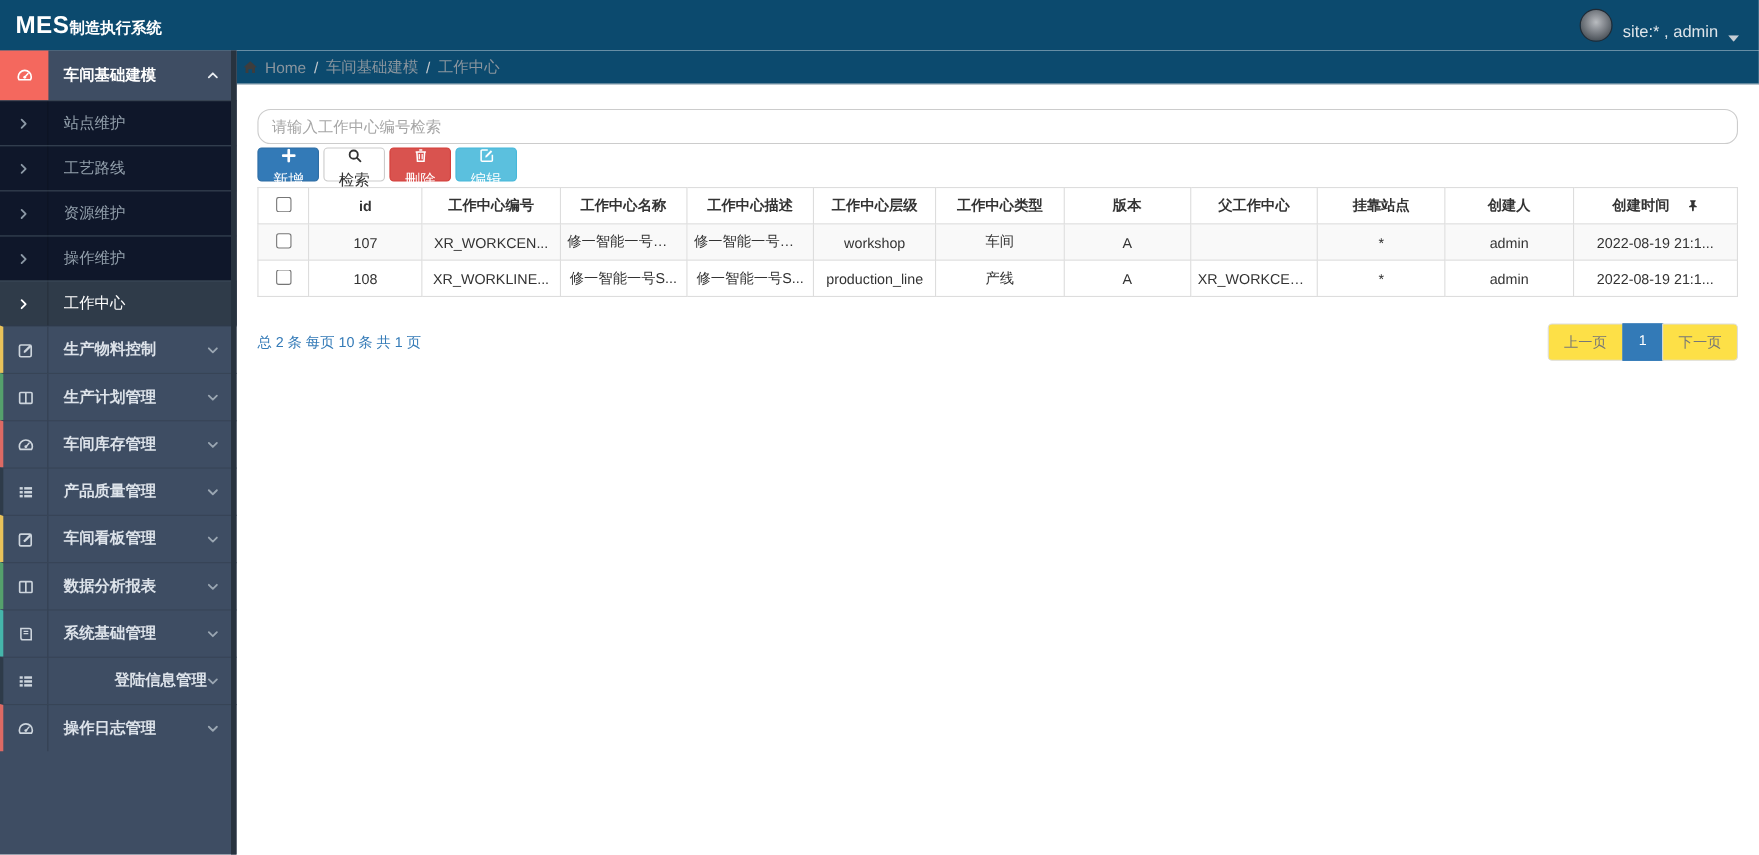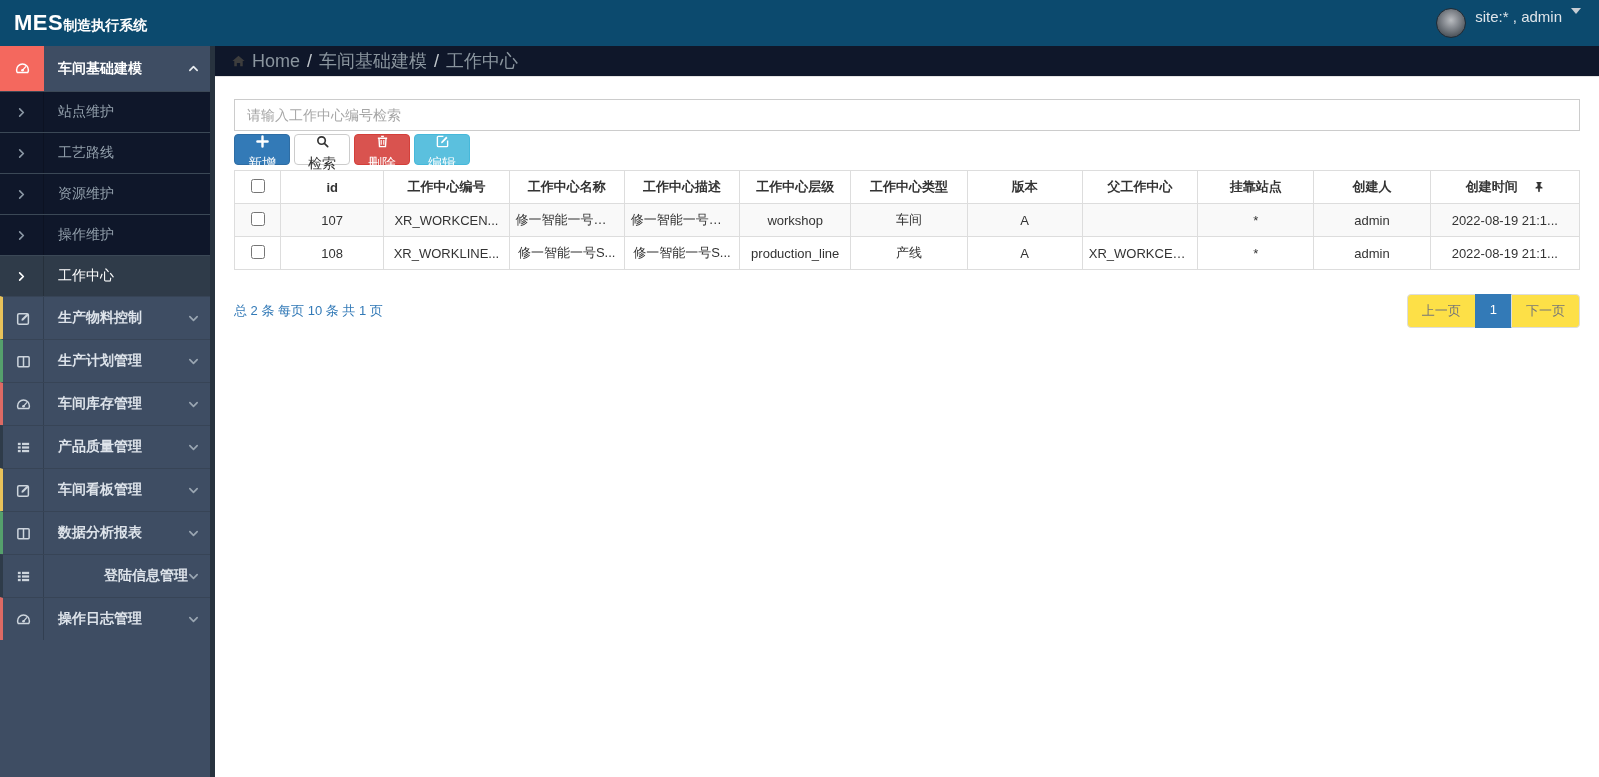--- a/index.html
+++ b/index.html
@@ -6,21 +6,21 @@
   html,body { width:1599px; height:777px; overflow:hidden; background:#fff;
               font-family:"Liberation Sans","DejaVu Sans",sans-serif; }
   .app { width:1599px; height:777px; display:flex; flex-direction:column; }
 
   
   .navbar { height:46px; background:#0c4a6e; display:flex; align-items:center;
             justify-content:space-between; flex:0 0 46px; }
   .logo { margin-left:14px; color:#fff; display:flex; align-items:baseline; }
   .logo-main { font-size:22px; font-weight:bold; letter-spacing:0.5px; }
   .logo-sub  { font-size:14px; font-weight:bold; }
-  .user-menu { margin-right:18px; display:flex; align-items:flex-start; gap:9px;
+  .user-menu { margin-right:18px; display:flex; align-items:flex-end; gap:9px;
                color:#dfe5ea; font-size:15px; cursor:pointer; }
   .avatar { width:30px; height:30px; border-radius:50%;
             background:radial-gradient(circle at 50% 40%, #b9bcc0 0%, #8e9298 30%, #4a5158 78%, #343b42 100%);
             border:1px solid #1f2a35; }
   .caret { color:#c6cdd4; display:flex; align-items:center; }
 
   
   .main-row { flex:1; display:flex; min-height:0; }
 
   
@@ -44,29 +44,29 @@
   .submenu-item.active .icon-cell { color:#fff; }
 
   .menu-item { height:43px; border-top:1px solid #37445­6; border-top:1px solid #374456;
                border-left:3px solid transparent; color:#dde3ea; font-size:14px; font-weight:bold; }
   .menu-item .icon-cell { width:41px; color:#cdd5dd; }
   .menu-item .label { flex:1; padding-left:14px; }
   .menu-item .chev { margin-right:16px; color:#9aa6b2; display:flex; }
 
   
   .content { flex:1; display:flex; flex-direction:column; background:#fff; min-width:0; }
-  .breadcrumb { height:31px; background:#0f172a; border-bottom:1px solid #e4e4e4;
-                display:flex; align-items:center; padding:0 17px; font-size:18px;
+  .breadcrumb { height:31px; background:#0c4a6e; border-bottom:1px solid #e4e4e4;
+                display:flex; align-items:center; padding:0 6px; font-size:14px;
                 color:#8a959e; gap:7px; flex:0 0 31px; }
   .breadcrumb .home-ic { color:#3d3d3d; display:flex; align-items:center; }
   .breadcrumb .sep { color:#c3c9ce; }
   .crumb { color:#8a959e; cursor:pointer; }
 
   .page-body { padding:22px 19px 0 19px; }
-  .search-input { width:100%; height:32px; border:1px solid #ccc; border-radius:0;
+  .search-input { width:100%; height:32px; border:1px solid #ccc; border-radius:12px;
                   padding:0 12px; font-size:14px; color:#333; outline:none;
                   font-family:inherit; }
   .search-input::placeholder { color:#a6a6a6; }
 
   .btn-row { display:flex; gap:4px; margin-top:3px; }
   .btn { height:31px; padding:0 13px; font-size:14px; border-radius:4px;
          display:inline-flex; align-items:center; gap:7px; border:1px solid transparent;
          cursor:pointer; font-family:inherit;flex-direction:column; }
   .btn .ic { display:flex; align-items:center; }
   .btn-primary { background:#337ab7; border-color:#2e6da4; color:#fff; }
@@ -253,20 +253,34 @@
             </span>
           </li>
           <li class="menu-item" style="border-left-color: rgb(85, 160, 108);">
             <span class="icon-cell">
               <svg viewBox="0 0 16 16" width="15" height="15">
                 <rect x="2" y="3" width="12" height="10.5" rx="1" fill="none" stroke="currentColor" stroke-width="1.6"></rect>
                 <path d="M8 3v10.5" stroke="currentColor" stroke-width="1.6"></path>
               </svg>
             </span>
             <span class="label">数据分析报表</span>
+            <span class="chev">
+              <svg viewBox="0 0 12 12" width="11" height="11">
+                <path d="M2 4l4 4 4-4" fill="none" stroke="currentColor" stroke-width="1.8" stroke-linecap="round" stroke-linejoin="round"></path>
+              </svg>
+            </span>
+          </li>
+          <li class="menu-item" style="border-left-color: rgb(69, 181, 170);">
+            <span class="icon-cell">
+              <svg viewBox="0 0 16 16" width="15" height="15">
+                <path d="M3.2 2.5h8a2 2 0 0 1 2 2v9H5.2a2 2 0 0 1-2-2z" fill="none" stroke="currentColor" stroke-width="1.5"></path>
+                <path d="M5.8 5.2h4.6M5.8 7.4h4.6" stroke="currentColor" stroke-width="1.2"></path>
+              </svg>
+            </span>
+            <span class="label">系统基础管理</span>
             <span class="chev">
               <svg viewBox="0 0 12 12" width="11" height="11">
                 <path d="M2 4l4 4 4-4" fill="none" stroke="currentColor" stroke-width="1.8" stroke-linecap="round" stroke-linejoin="round"></path>
               </svg>
             </span>
           </li>
           <li class="menu-item" style="border-left-color: rgb(46, 59, 73); text-align: right;">
             <span class="icon-cell">
               <svg viewBox="0 0 16 16" width="15" height="15">
                 <rect x="2" y="3" width="3" height="2.4" fill="currentColor"></rect>

